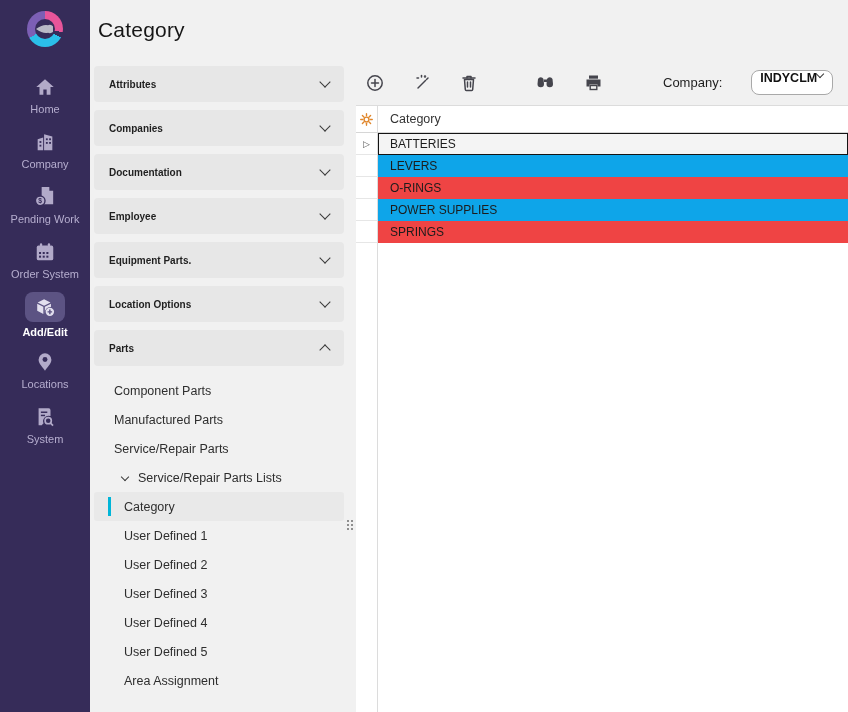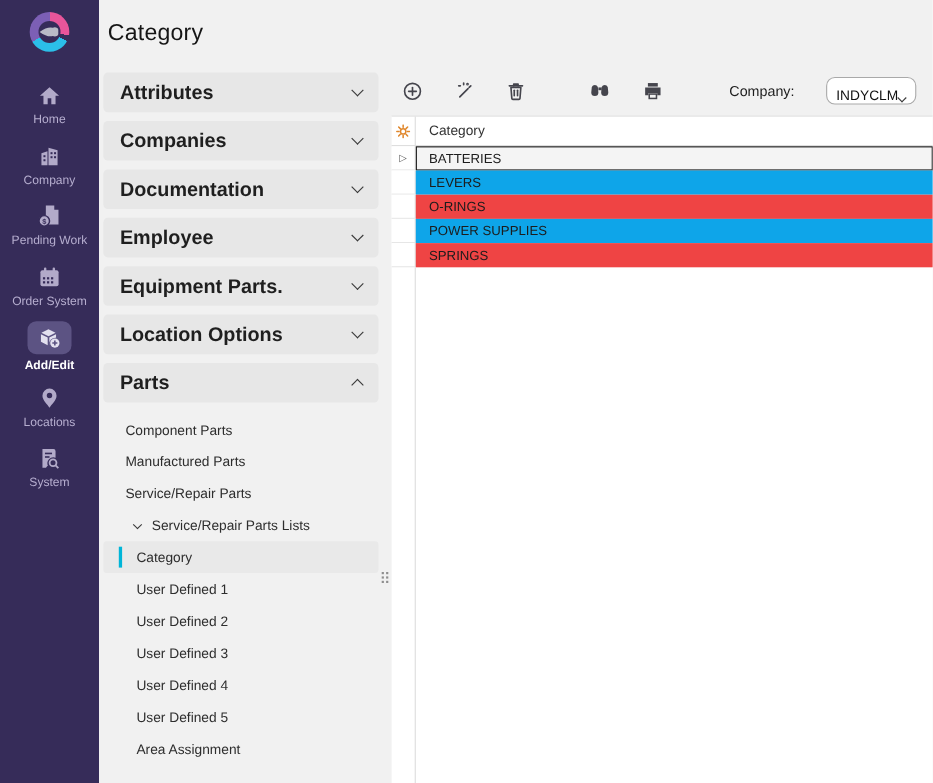--- a/index.html
+++ b/index.html
@@ -25,21 +25,21 @@
 
   
   .content { flex:1; background:#f1f1f1; display:flex; flex-direction:column; min-width:0; }
   .title-row { height:60px; display:flex; align-items:center; padding-left:8px; flex-shrink:0; }
   .page-title { font-size:21px; color:#161616; font-weight:500; letter-spacing:.2px; }
   .body { flex:1; display:flex; min-height:0; }
 
   
   .nav-panel { width:266px; flex-shrink:0; padding:6px 12px 0 4px; position:relative; }
   .acc-header { height:36px; margin-bottom:8px; background:#e7e7e7; border-radius:4px; display:flex; align-items:center; justify-content:space-between; padding:0 15px; cursor:pointer; }
-  .acc-header .acc-lbl { font-size:18px; font-weight:bold; color:#1f1f1f; }
+  .acc-header .acc-lbl { font-size:10px; font-weight:bold; color:#1f1f1f; }
   .chev { width:8px; height:8px; border-right:1.6px solid #3a3a3a; border-bottom:1.6px solid #3a3a3a; transform:rotate(45deg); margin-top:-4px; }
   .chev.up { transform:rotate(-135deg); margin-top:4px; }
   .chev.sm { width:6px; height:6px; border-width:1.4px; margin:-2px 10px 0 0; }
 
   .parts-list { margin-top:10px; }
   .p-item { height:29px; display:flex; align-items:center; font-size:12.5px; color:#2e2e2e; cursor:pointer; border-radius:3px; position:relative; }
   .p-item.lvl1 { padding-left:20px; }
   .p-item.lvl1x { padding-left:28px; }
   .p-item.lvl2 { padding-left:30px; }
   .p-item.selected { background:#e9e9e9; }
@@ -48,21 +48,21 @@
   .grip { position:absolute; right:3px; top:460px; display:grid; grid-template-columns:2px 2px; grid-template-rows:2px 2px 2px; gap:2px; cursor:ew-resize; }
   .grip i { background:#8f8f8f; width:2px; height:2px; display:block; }
 
   
   .main { flex:1; display:flex; flex-direction:column; min-width:0; }
   .toolbar { height:45px; display:flex; align-items:center; padding-left:10px; gap:29px; flex-shrink:0; }
   .tbtn { width:20px; height:20px; display:flex; align-items:center; justify-content:center; cursor:pointer; }
   .tico { stroke:#45454d; fill:none; stroke-width:1.5; stroke-linecap:round; stroke-linejoin:round; }
   .tsep { width:1px; height:17px; background:#c6c6c6; }
   .company-lbl { font-size:13px; color:#1d1d1d; margin-left:2px; }
-  .select { width:130px; height:25px; background:#fff; border:1px solid #a9a9a9; border-radius:8px; display:flex; align-items:flex-end; justify-content:space-between; padding:0 9px 0 8px; cursor:pointer; }
+  .select { width:130px; height:25px; background:#fff; border:1px solid #a9a9a9; border-radius:8px; display:flex; align-items:flex-start; justify-content:space-between; padding:0 9px 0 8px; cursor:pointer;font-weight:bold; }
   .select .val { font-size:12.5px; color:#111; }
   .layout-btn { position:relative; width:24px; height:22px; display:flex; align-items:flex-end; cursor:pointer; }
   .caret { position:absolute; right:0; top:0; width:0; height:0; border-left:4px solid transparent; border-right:4px solid transparent; border-top:5px solid #111; transform:rotate(45deg); }
 
   .grid-area { flex:1; background:#fff; border-top:1px solid #dcdcdc; display:flex; flex-direction:column; }
   .g-header { height:27px; display:flex; border-bottom:1px solid #d6d6d6; flex-shrink:0; }
   .g-gutter { width:22px; flex-shrink:0; border-right:1px solid #dcdcdc; display:flex; align-items:center; justify-content:center; }
   .g-hcell { flex:1; display:flex; align-items:center; padding-left:12px; font-size:12.5px; color:#333; }
   .g-row { height:22px; display:flex; }
   .g-row .g-gutter { border-bottom:1px solid #e6e6e6; font-size:9px; color:#555; background:#fff; }

